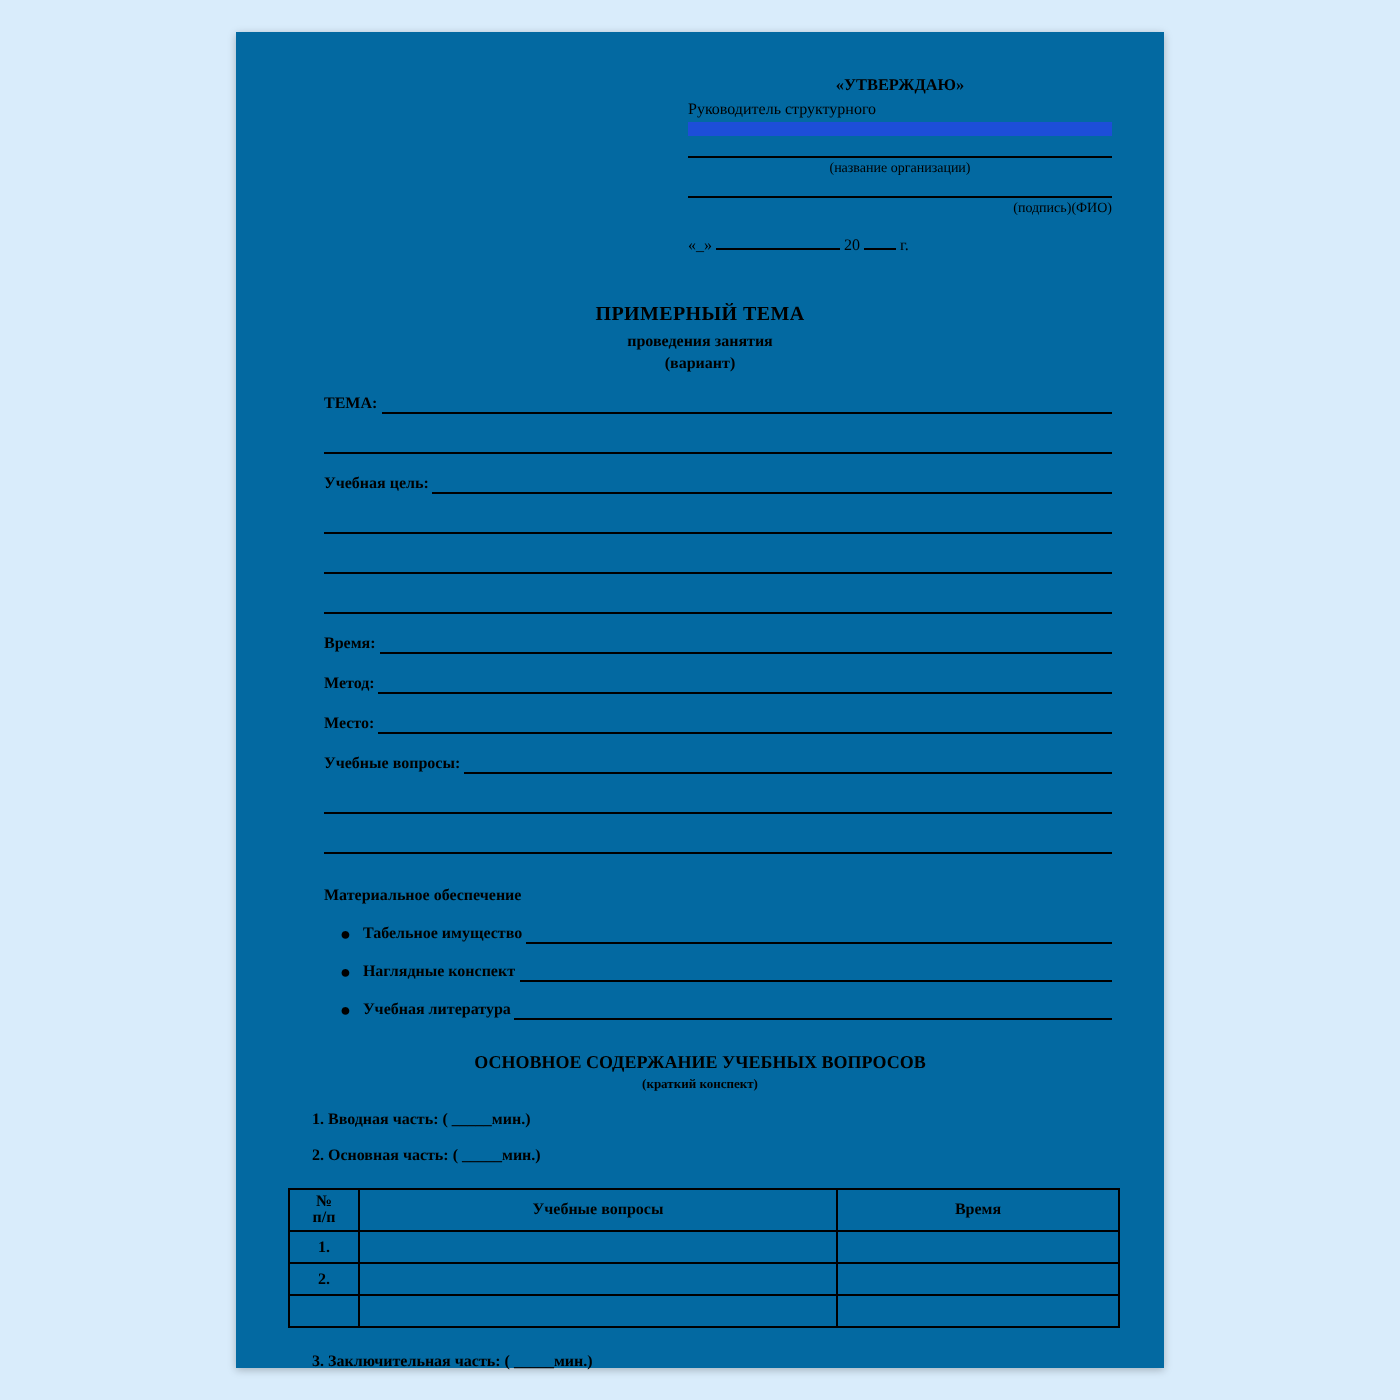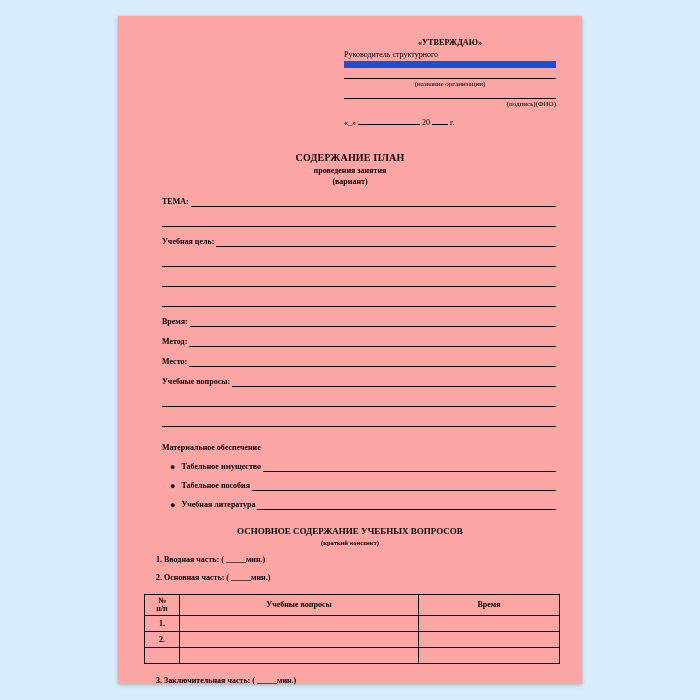--- a/index.html
+++ b/index.html
@@ -12,21 +12,21 @@
     background: #d9ecfb;
     font-family: "Liberation Serif", serif;
     overflow: hidden;
   }
   #page-wrap {
     position: absolute;
     left: 118px;
     top: 16px;
     width: 464px;
     height: 668px;
-    background: #fca5a5;
+    background: #0369a1;
     box-shadow: 0 1px 4px rgba(0,0,0,0.25);
   }
   .sheet {
     position: relative;
     width: 100%;
     height: 100%;
     padding: 22px 26px 10px 26px;
     box-sizing: border-box;
     color: #000;
     font-size: 8px;
@@ -211,21 +211,21 @@
       </div>
       <div class="date-row">
         <span>«_»</span>
         <span class="u" style="width:62px;"></span>
         <span>20</span>
         <span class="u" style="width:16px;"></span>
         <span>г.</span>
       </div>
     </div>
 
-    <div class="title">СОДЕРЖАНИЕ ПЛАН</div>
+    <div class="title">ПРИМЕРНЫЙ ТЕМА</div>
     <div class="subtitle">проведения занятия</div>
     <div class="subtitle2">(вариант)</div>
 
     <div class="frow">
       <span class="lbl">ТЕМА:</span>
       <span class="rule"></span>
     </div>
     <div class="blank-rule"></div>
 
     <div class="frow">
@@ -257,21 +257,21 @@
 
     <div class="matlabel">Материальное обеспечение</div>
 
     <div class="bullet-row">
       <span class="dot">●</span>
       <span class="lbl">Табельное имущество</span>
       <span class="rule"></span>
     </div>
     <div class="bullet-row">
       <span class="dot">●</span>
-      <span class="lbl">Табельное пособия</span>
+      <span class="lbl">Наглядные конспект</span>
       <span class="rule"></span>
     </div>
     <div class="bullet-row">
       <span class="dot">●</span>
       <span class="lbl">Учебная литература</span>
       <span class="rule"></span>
     </div>
 
     <div class="mainhead">ОСНОВНОЕ СОДЕРЖАНИЕ УЧЕБНЫХ ВОПРОСОВ</div>
     <div class="mainhead-sub">(краткий конспект)</div>

